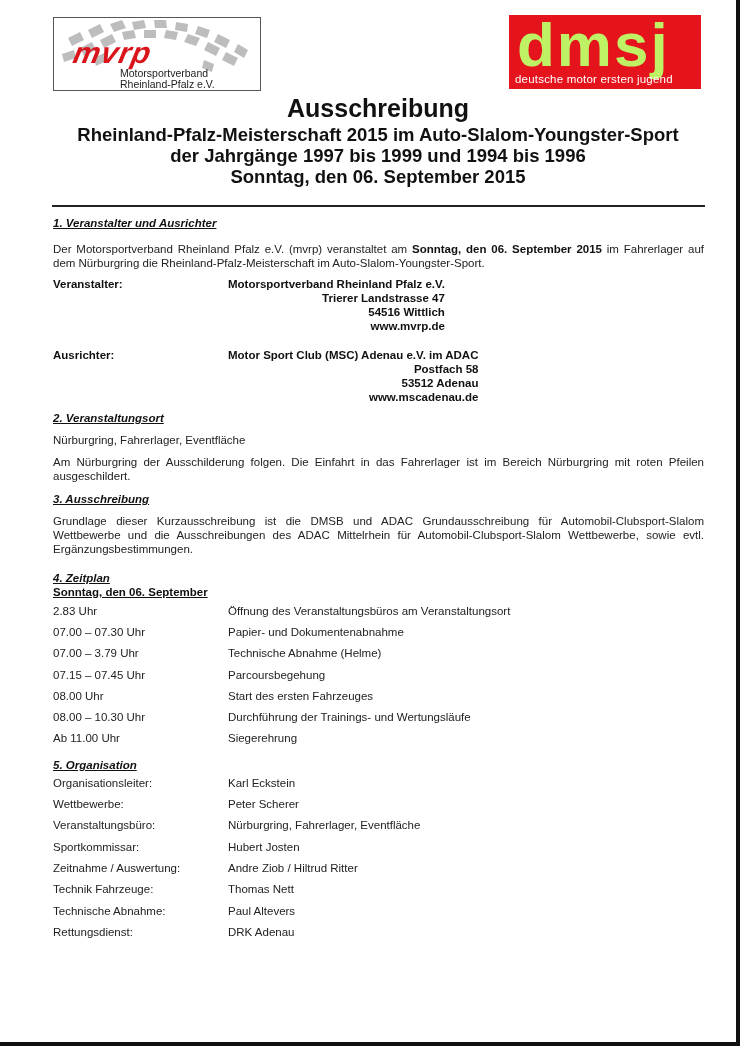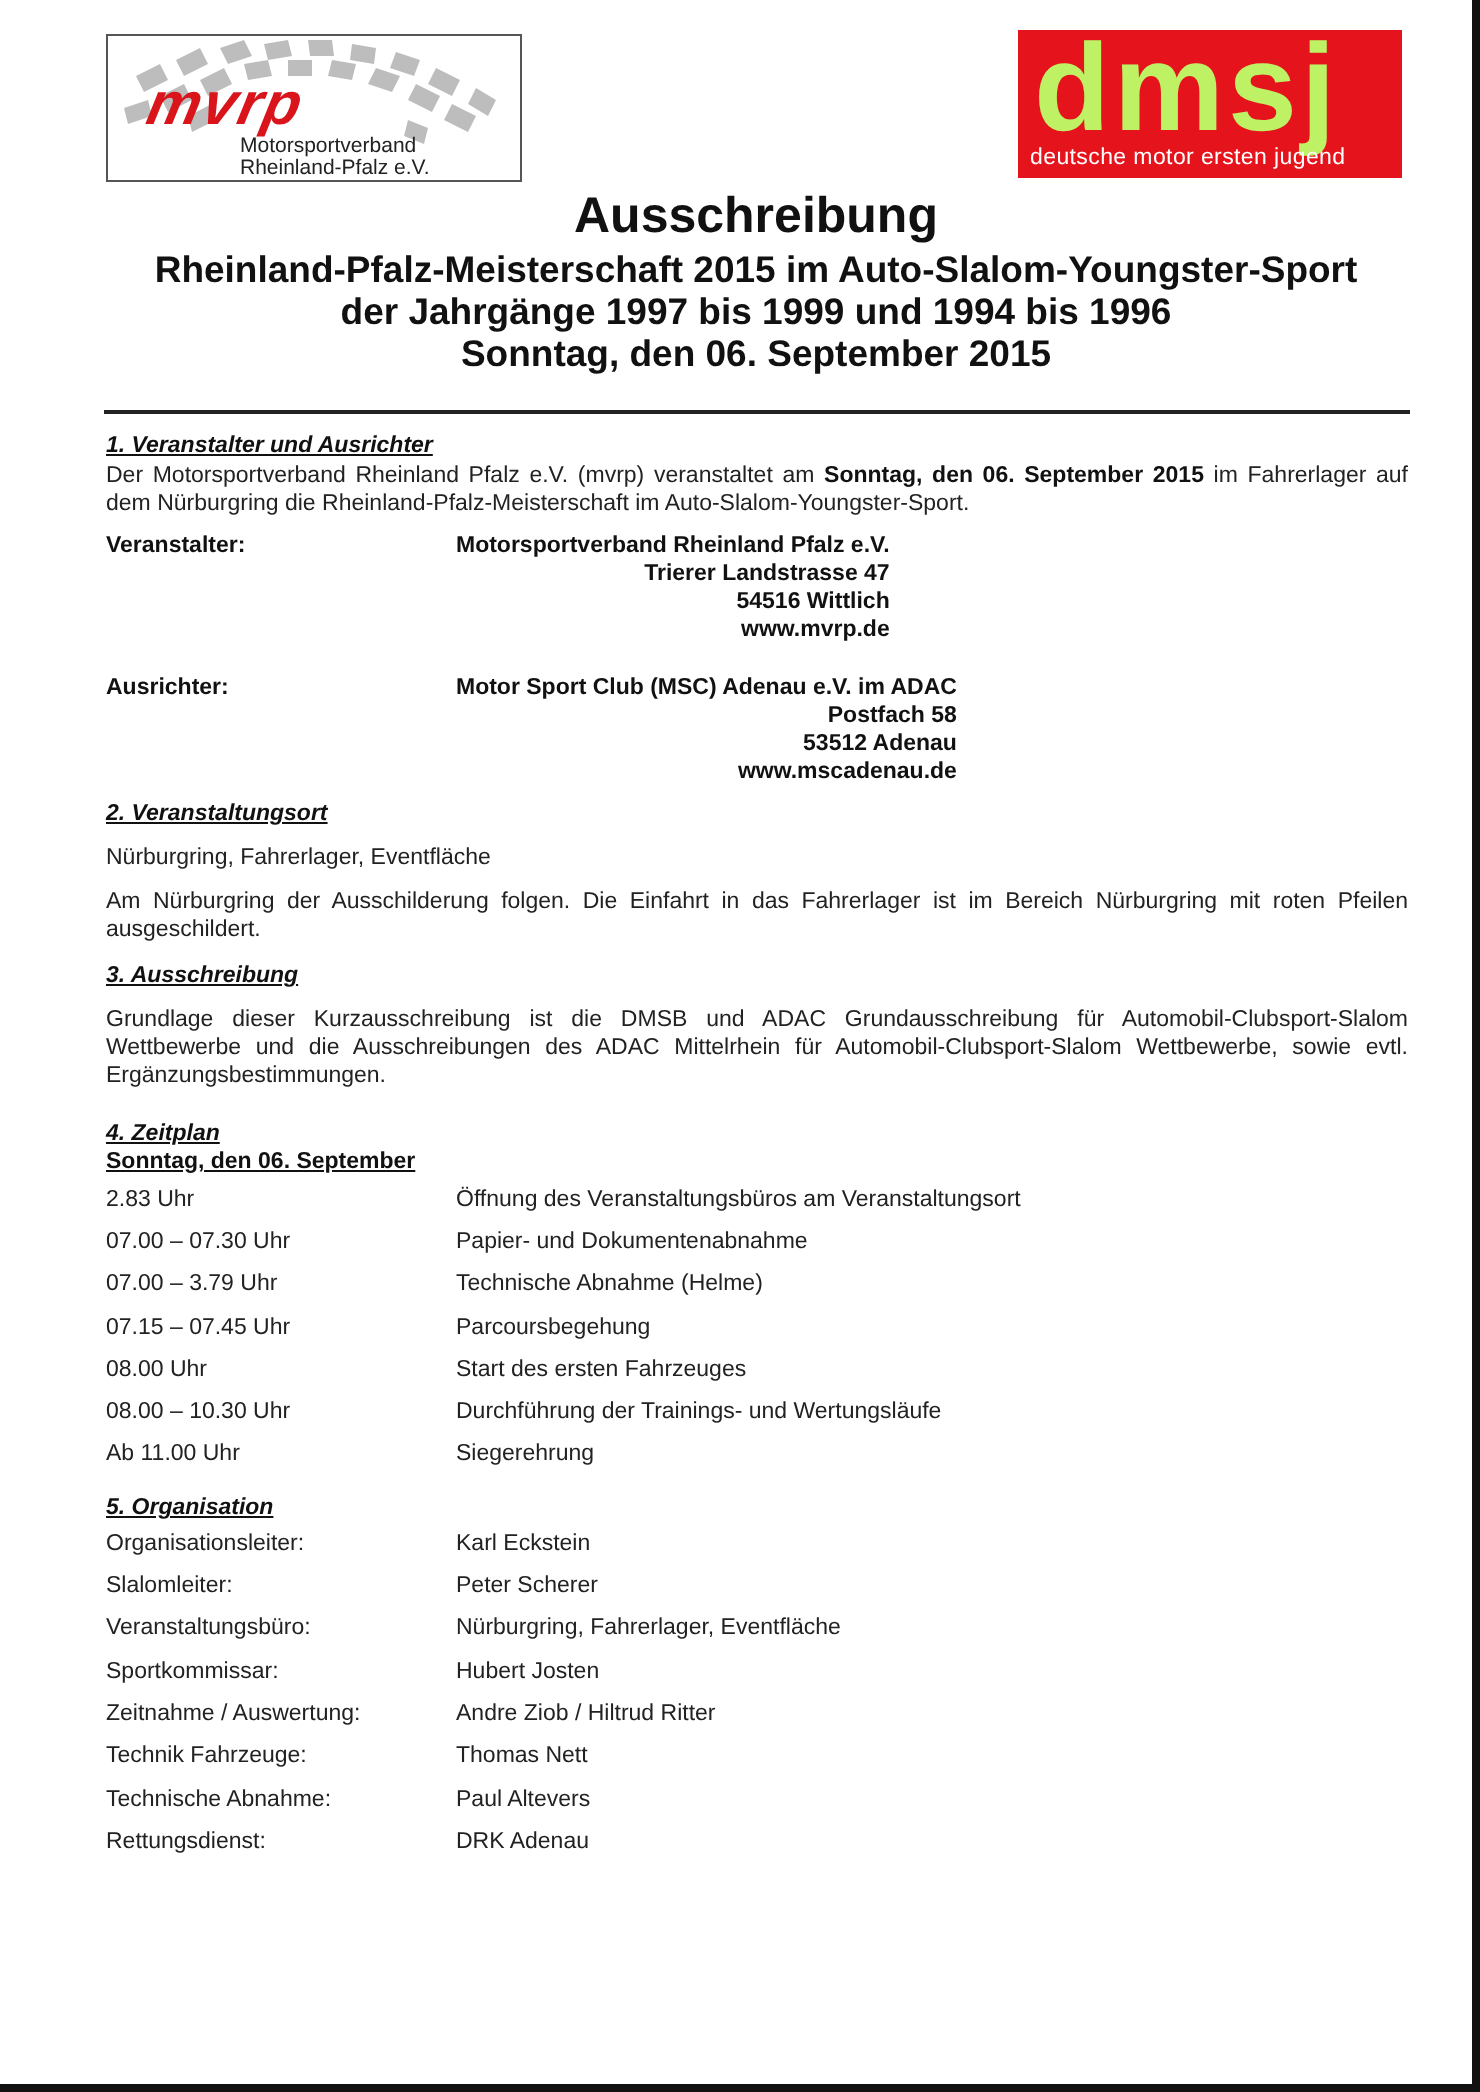--- a/index.html
+++ b/index.html
@@ -104,21 +104,21 @@
   <div class="title-main">Ausschreibung</div>
   <div class="title-sub">Rheinland-Pfalz-Meisterschaft 2015 im Auto-Slalom-Youngster-Sport</div>
   <div class="title-sub">der Jahrgänge 1997 bis 1999 und 1994 bis 1996</div>
   <div class="title-sub">Sonntag, den 06. September 2015</div>
 </div>
 <div class="header-rule"></div>
 
 <div class="content">
 
   <div class="section-heading">1. Veranstalter und Ausrichter</div>
-  <p class="para" style="margin-top:1px;"><span>Der Motorsportverband Rheinland Pfalz e.V. (mvrp) veranstaltet am </span><b>Sonntag, den 06. September 2015</b><span> im Fahrerlager auf dem Nürburgring die Rheinland-Pfalz-Meisterschaft im Auto-Slalom-Youngster-Sport.</span></p>
+  <p class="para" style="margin-top:12px;"><span>Der Motorsportverband Rheinland Pfalz e.V. (mvrp) veranstaltet am </span><b>Sonntag, den 06. September 2015</b><span> im Fahrerlager auf dem Nürburgring die Rheinland-Pfalz-Meisterschaft im Auto-Slalom-Youngster-Sport.</span></p>
 
   <div class="addr-row" style="margin-top:7px;">
     <div class="addr-label">Veranstalter:</div>
     <div class="addr-lines">
       <div>Motorsportverband Rheinland Pfalz e.V.</div>
       <div>Trierer Landstrasse 47</div>
       <div>54516 Wittlich</div>
       <div>www.mvrp.de</div>
     </div>
   </div>
@@ -173,21 +173,21 @@
       </div>
     </div>
 
   <div class="section-heading" style="margin-top:9px;">5. Organisation</div>
   <div id="org-list" style="margin-top:0px;">
       <div class="kv-row">
         <div class="kv-key">Organisationsleiter:</div>
         <div>Karl Eckstein</div>
       </div>
       <div class="kv-row">
-        <div class="kv-key">Slalomleiter:</div>
+        <div class="kv-key">Wettbewerbe:</div>
         <div>Peter Scherer</div>
       </div>
       <div class="kv-row">
         <div class="kv-key">Veranstaltungsbüro:</div>
         <div>Nürburgring, Fahrerlager, Eventfläche</div>
       </div>
       <div class="kv-row">
         <div class="kv-key">Sportkommissar:</div>
         <div>Hubert Josten</div>
       </div>

